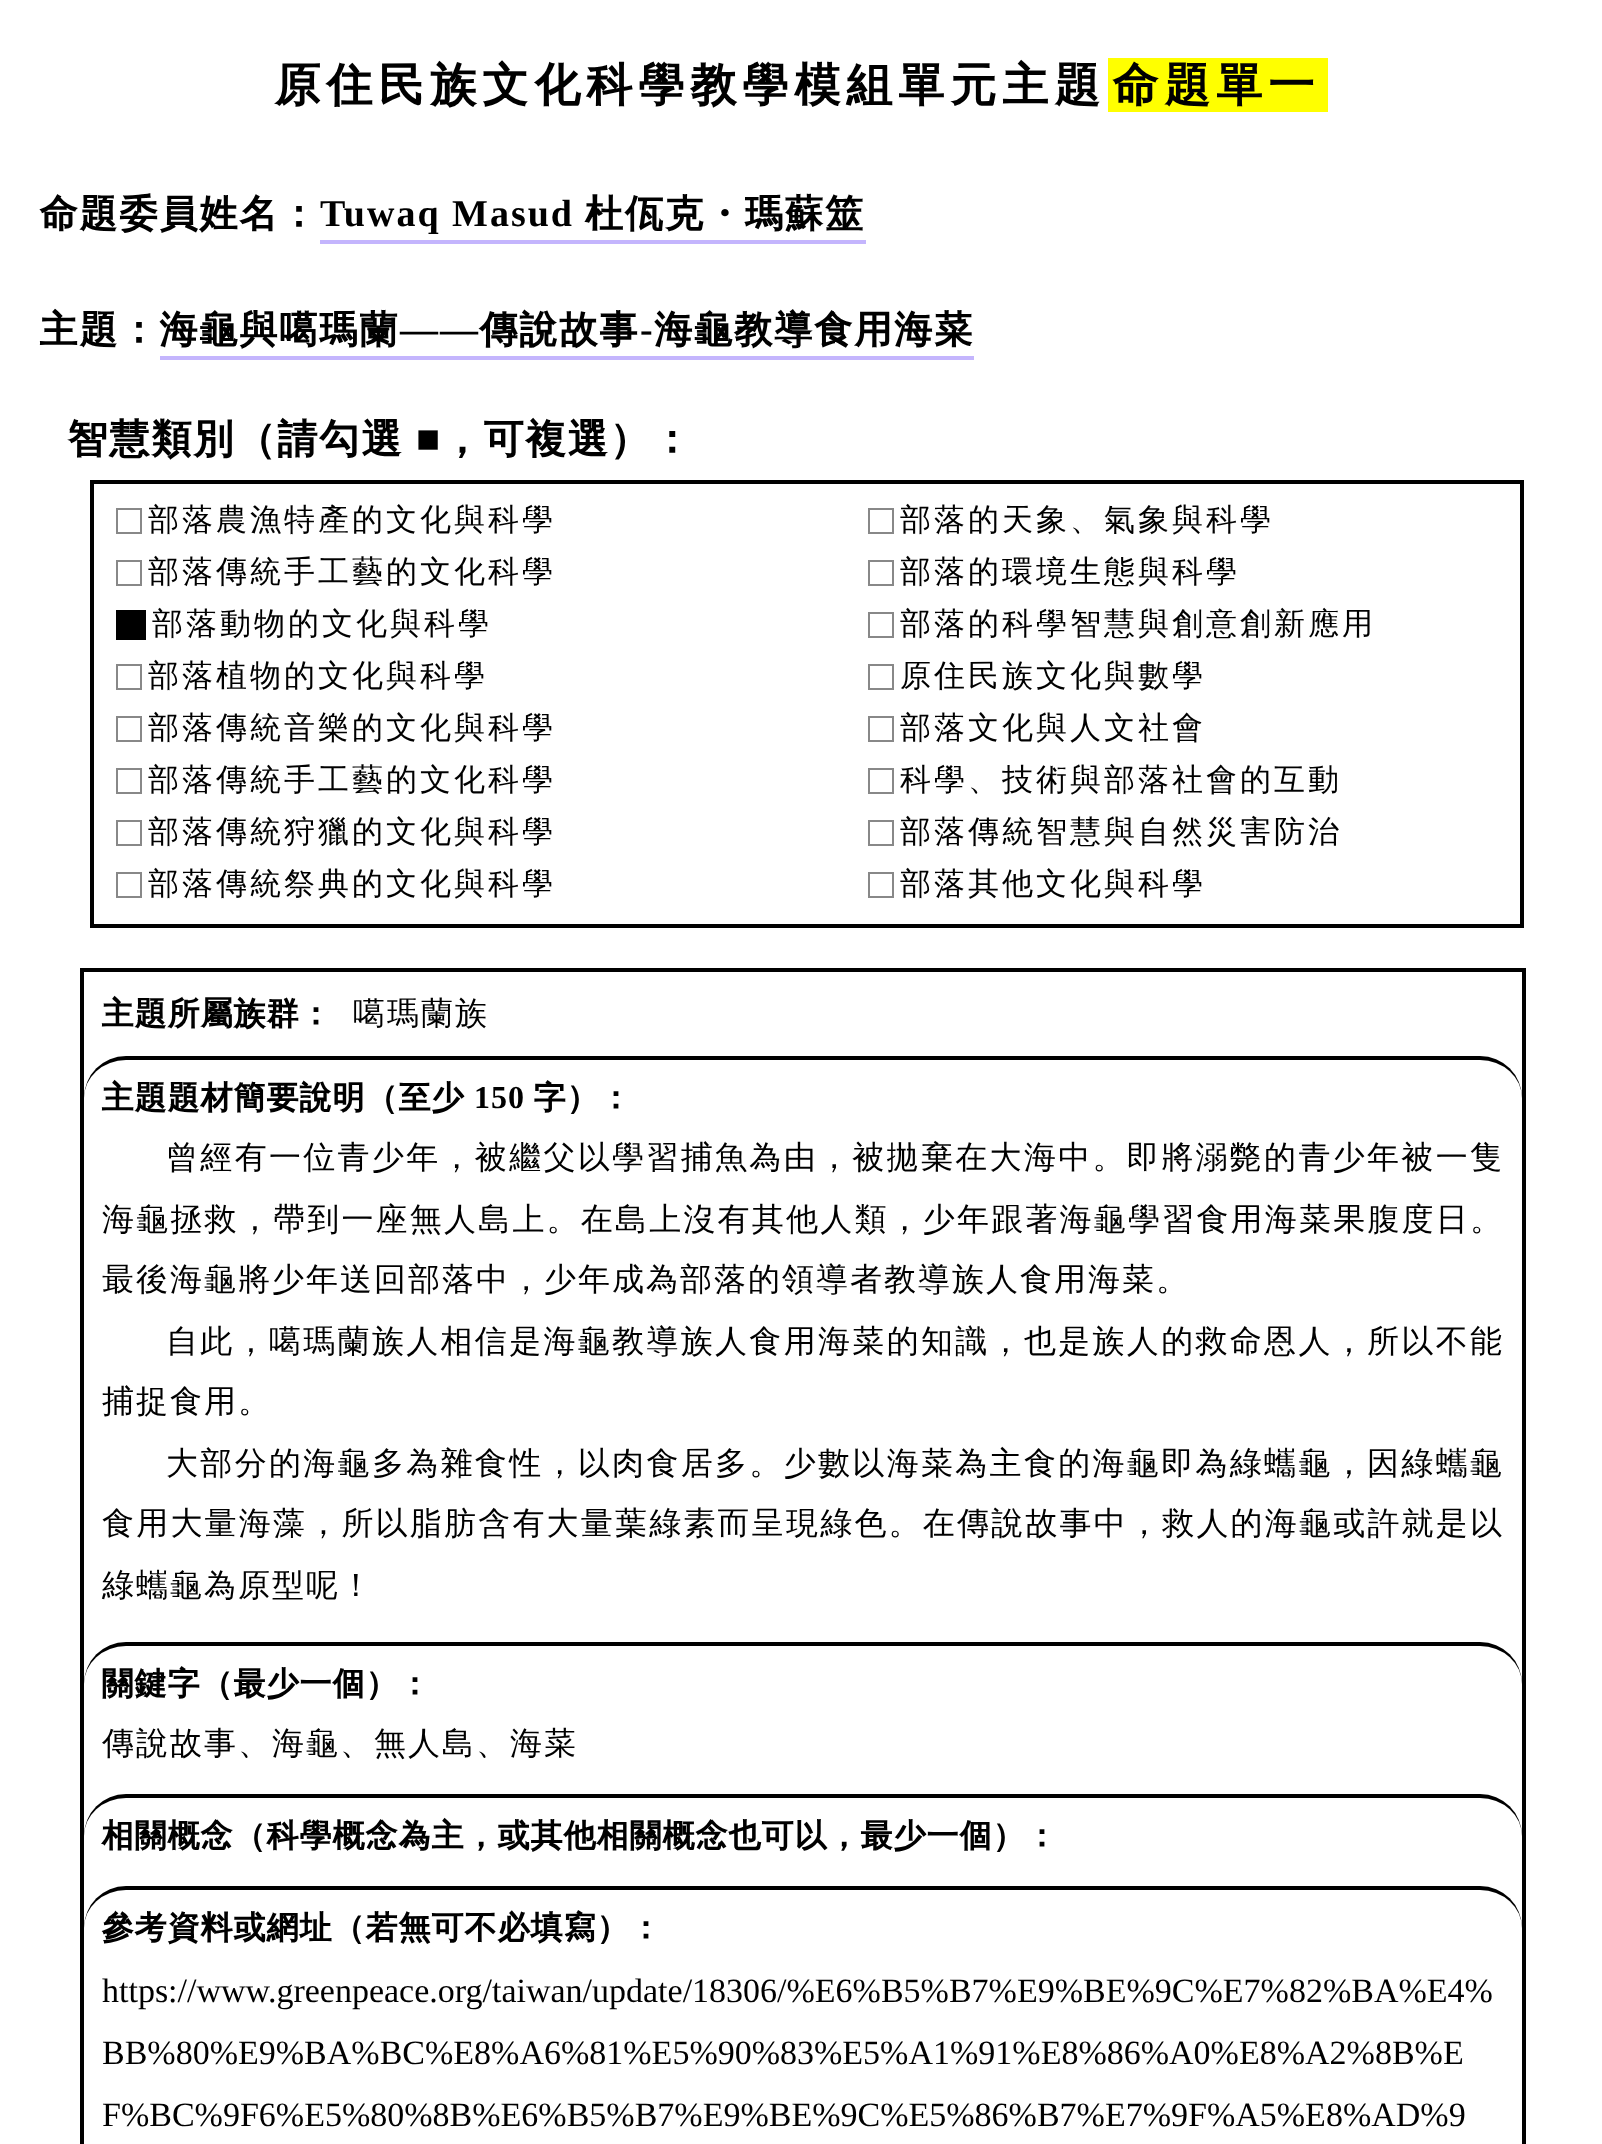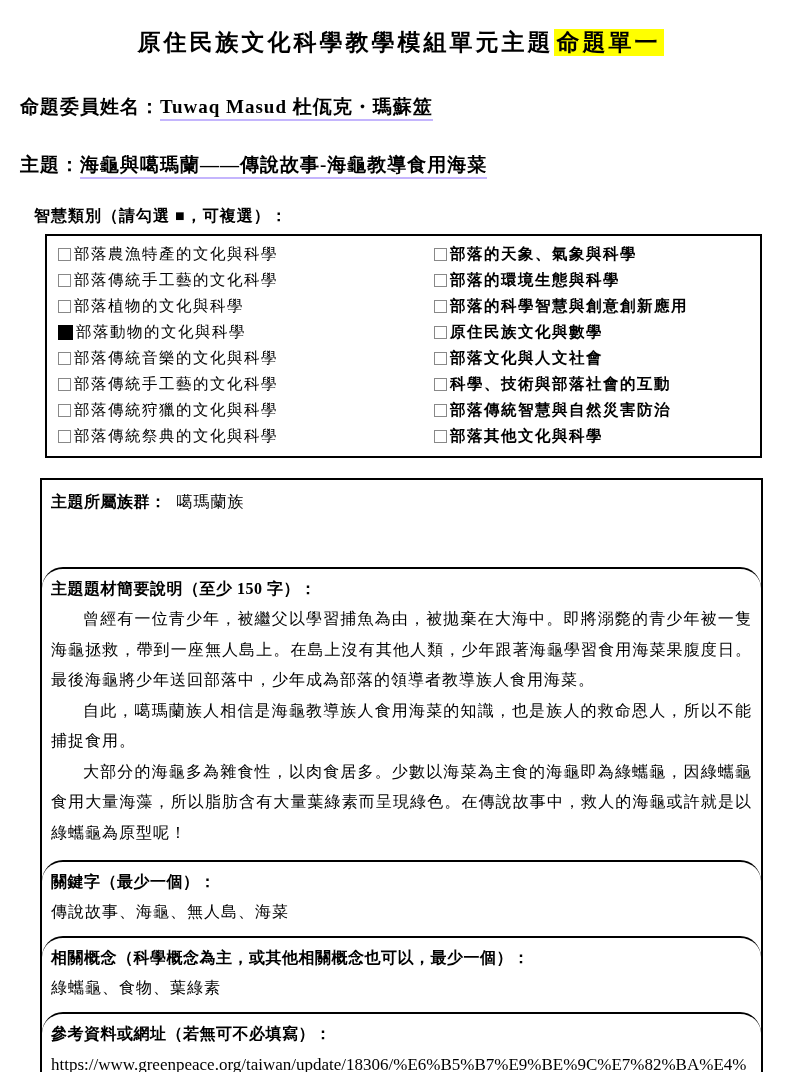--- a/index.html
+++ b/index.html
@@ -9,48 +9,48 @@
   }
   
   .title{ text-align:center;padding-top:27px;font-size:23px;font-weight:bold;letter-spacing:3px;}
   .title .hl{ padding:1px 3px;}
   
   .field{margin-left:20px;font-weight:bold;font-size:19px;letter-spacing:1px;}
   .field.committee{margin-top:36px;}
   .field.topic{margin-top:32px;}
   .field .value{border-bottom:2px solid #c4b5fd;padding-bottom:2px;}
   
-  .cat-header{margin:28px 0 7px 34px;font-size:16px;font-weight:bold;letter-spacing:1px;}
+  .cat-header{margin:28px 0 7px 34px;font-size:20px;font-weight:bold;letter-spacing:1px;}
   .checkbox-panel{
     margin-left:45px;width:717px;border:2px solid #000;box-sizing:border-box;
     display:flex;padding:5px 0 7px 0;gap:40px;
   }
   .cb-col{display:flex;flex-direction:column;}
   .cb-col.left{width:336px;padding-left:11px;}
-  .cb-col.right{flex:1;font-weight:bold;}
+  .cb-col.right{flex:1;}
   .cb-item{display:flex;align-items:center;height:26px;font-size:15.5px;letter-spacing:1.5px;}
   .cb-box{width:13px;height:13px;border:1.5px solid #888;margin-right:3px;flex:none;box-sizing:border-box;background:#fff;}
   .cb-box.checked{background:#000;border-color:#000;width:15px;height:15px;}
   
   .main-table{margin:20px 0 0 40px;width:723px;border:2px solid #000;box-sizing:border-box;}
   .row{border-top:2px solid #000;padding:5px 9px 7px 9px;border-radius:21px;}
   .row.first{border-top:none;}
   .row-label{font-size:16px;font-weight:bold;letter-spacing:0.5px;line-height:30px;}
   .inline-value{font-weight:normal;margin-left:10px;letter-spacing:1px;}
   .summary-body p{
     margin:0;font-size:16px;line-height:30.5px;text-indent:2em;text-align:justify;
     letter-spacing:1px;
   }
   .plain-value{font-size:16px;line-height:30px;letter-spacing:1px;}
   .url-text{
     font-size:17px;line-height:31px;word-break:break-all;display:block;
     font-family:"Liberation Serif","DejaVu Serif",serif;color:#000;text-decoration:none;
   }
   .row.ethnic{padding-top:7px;padding-bottom:5px;}
-  .row.summary{padding-bottom:12px;margin-top:45px;}
+  .row.summary{padding-bottom:12px;}
   .row.keywords,.row.concepts{padding-bottom:9px;}
 </style>
 </head>
 <body>
 
 <div class="page">
 
   <div class="title">
     <span>原住民族文化科學教學模組單元主題</span><span class="hl" style="background: rgb(255, 255, 0);">命題單一</span>
   </div>
@@ -69,26 +69,26 @@
     <div class="cb-col left" id="cb-left">
         <div class="cb-item">
           <span class="cb-box"></span>
           <span class="cb-label">部落農漁特產的文化與科學</span>
         </div>
         <div class="cb-item">
           <span class="cb-box"></span>
           <span class="cb-label">部落傳統手工藝的文化科學</span>
         </div>
         <div class="cb-item">
+          <span class="cb-box checked"></span>
+          <span class="cb-label">部落動物的文化與科學</span>
+        </div>
+        <div class="cb-item">
           <span class="cb-box"></span>
           <span class="cb-label">部落植物的文化與科學</span>
-        </div>
-        <div class="cb-item">
-          <span class="cb-box checked"></span>
-          <span class="cb-label">部落動物的文化與科學</span>
         </div>
         <div class="cb-item">
           <span class="cb-box"></span>
           <span class="cb-label">部落傳統音樂的文化與科學</span>
         </div>
         <div class="cb-item">
           <span class="cb-box"></span>
           <span class="cb-label">部落傳統手工藝的文化科學</span>
         </div>
         <div class="cb-item">
@@ -151,21 +151,20 @@
         </div>
     </div>
 
     <div class="row keywords">
       <div class="row-label">關鍵字（最少一個）：</div>
       <div class="plain-value">傳說故事、海龜、無人島、海菜</div>
     </div>
 
     <div class="row concepts">
       <div class="row-label">相關概念（科學概念為主，或其他相關概念也可以，最少一個）：</div>
-      <div class="plain-value">綠蠵龜、食物、葉綠素</div>
     </div>
 
     <div class="row reference">
       <div class="row-label">參考資料或網址（若無可不必填寫）：</div>
       <a class="url-text" href="#">https://www.greenpeace.org/taiwan/update/18306/%E6%B5%B7%E9%BE%9C%E7%82%BA%E4%BB%80%E9%BA%BC%E8%A6%81%E5%90%83%E5%A1%91%E8%86%A0%E8%A2%8B%EF%BC%9F6%E5%80%8B%E6%B5%B7%E9%BE%9C%E5%86%B7%E7%9F%A5%E8%AD%98%E9%A1%8C%E7%9B%AE%E5%A4%A7%E8%A7%A3%E5%AF%86/</a>
     </div>
 
   </div>
 
 </div>

